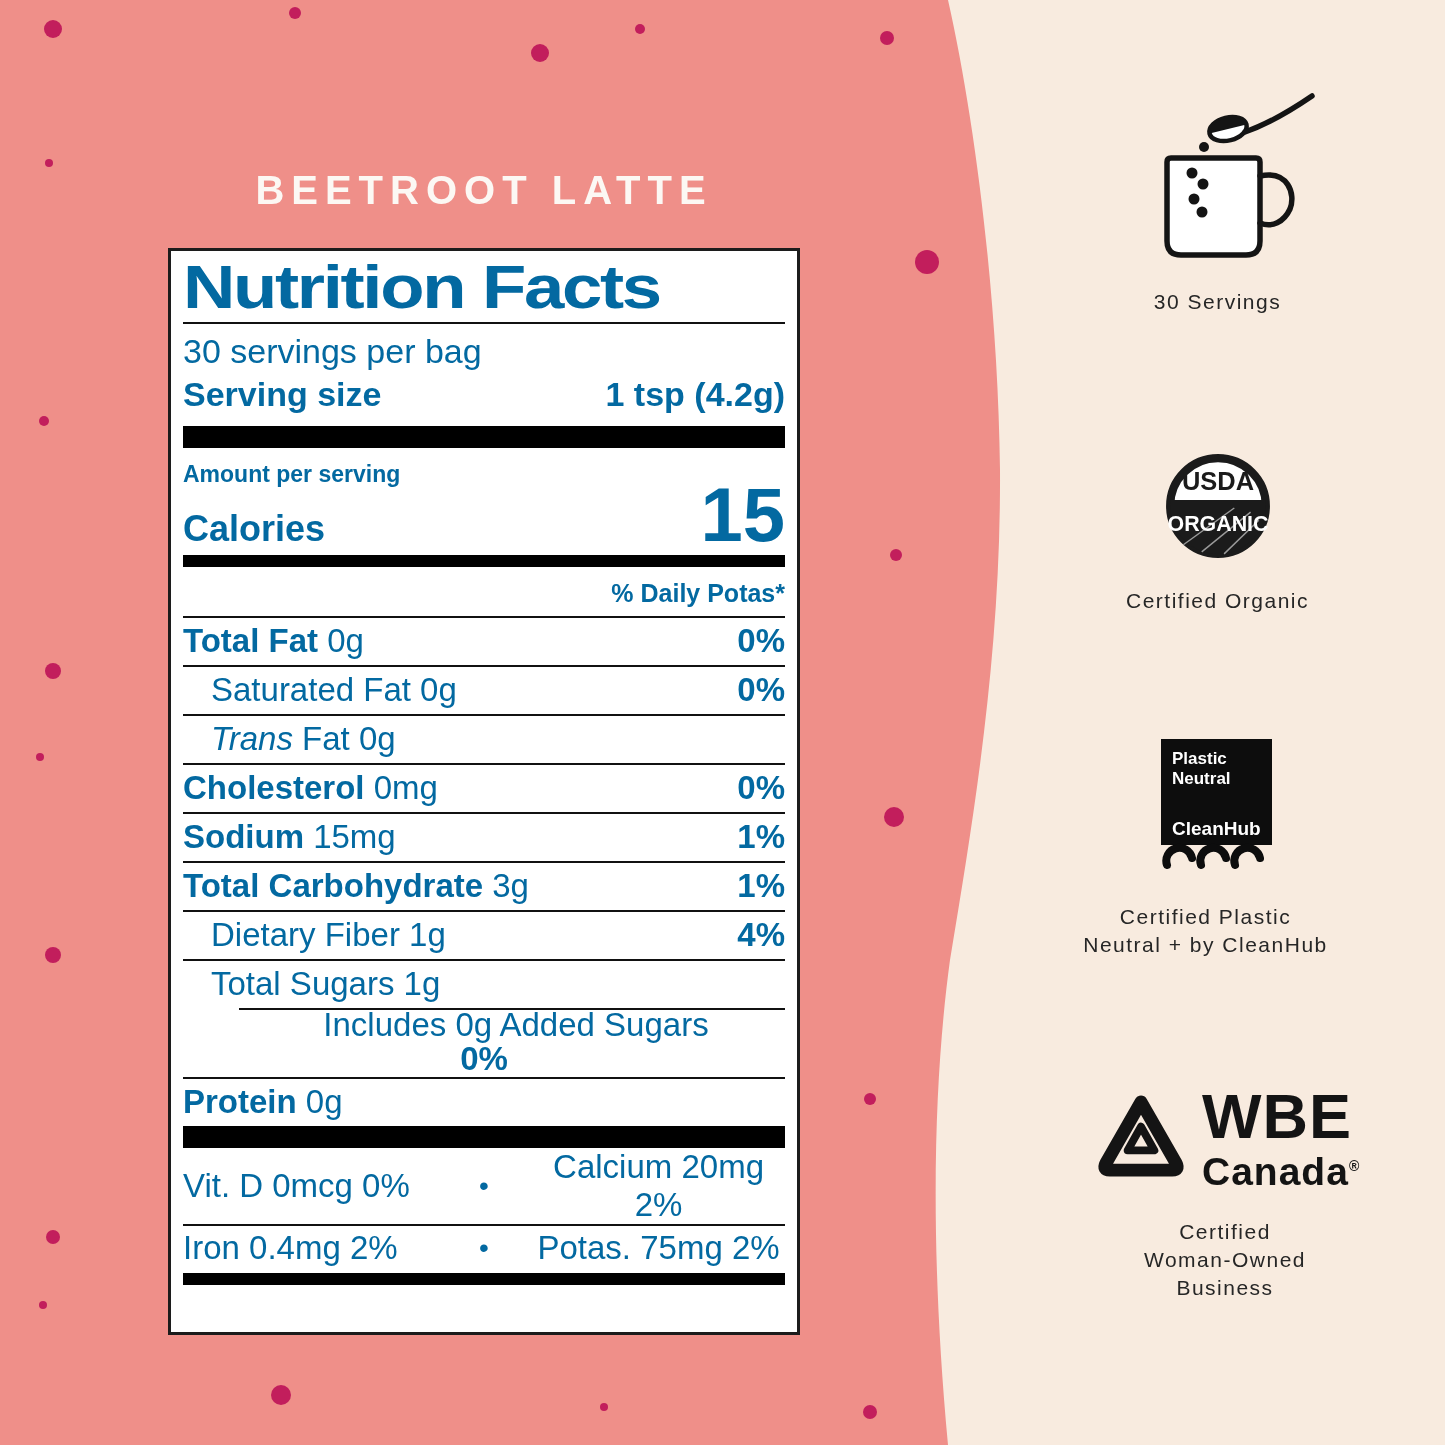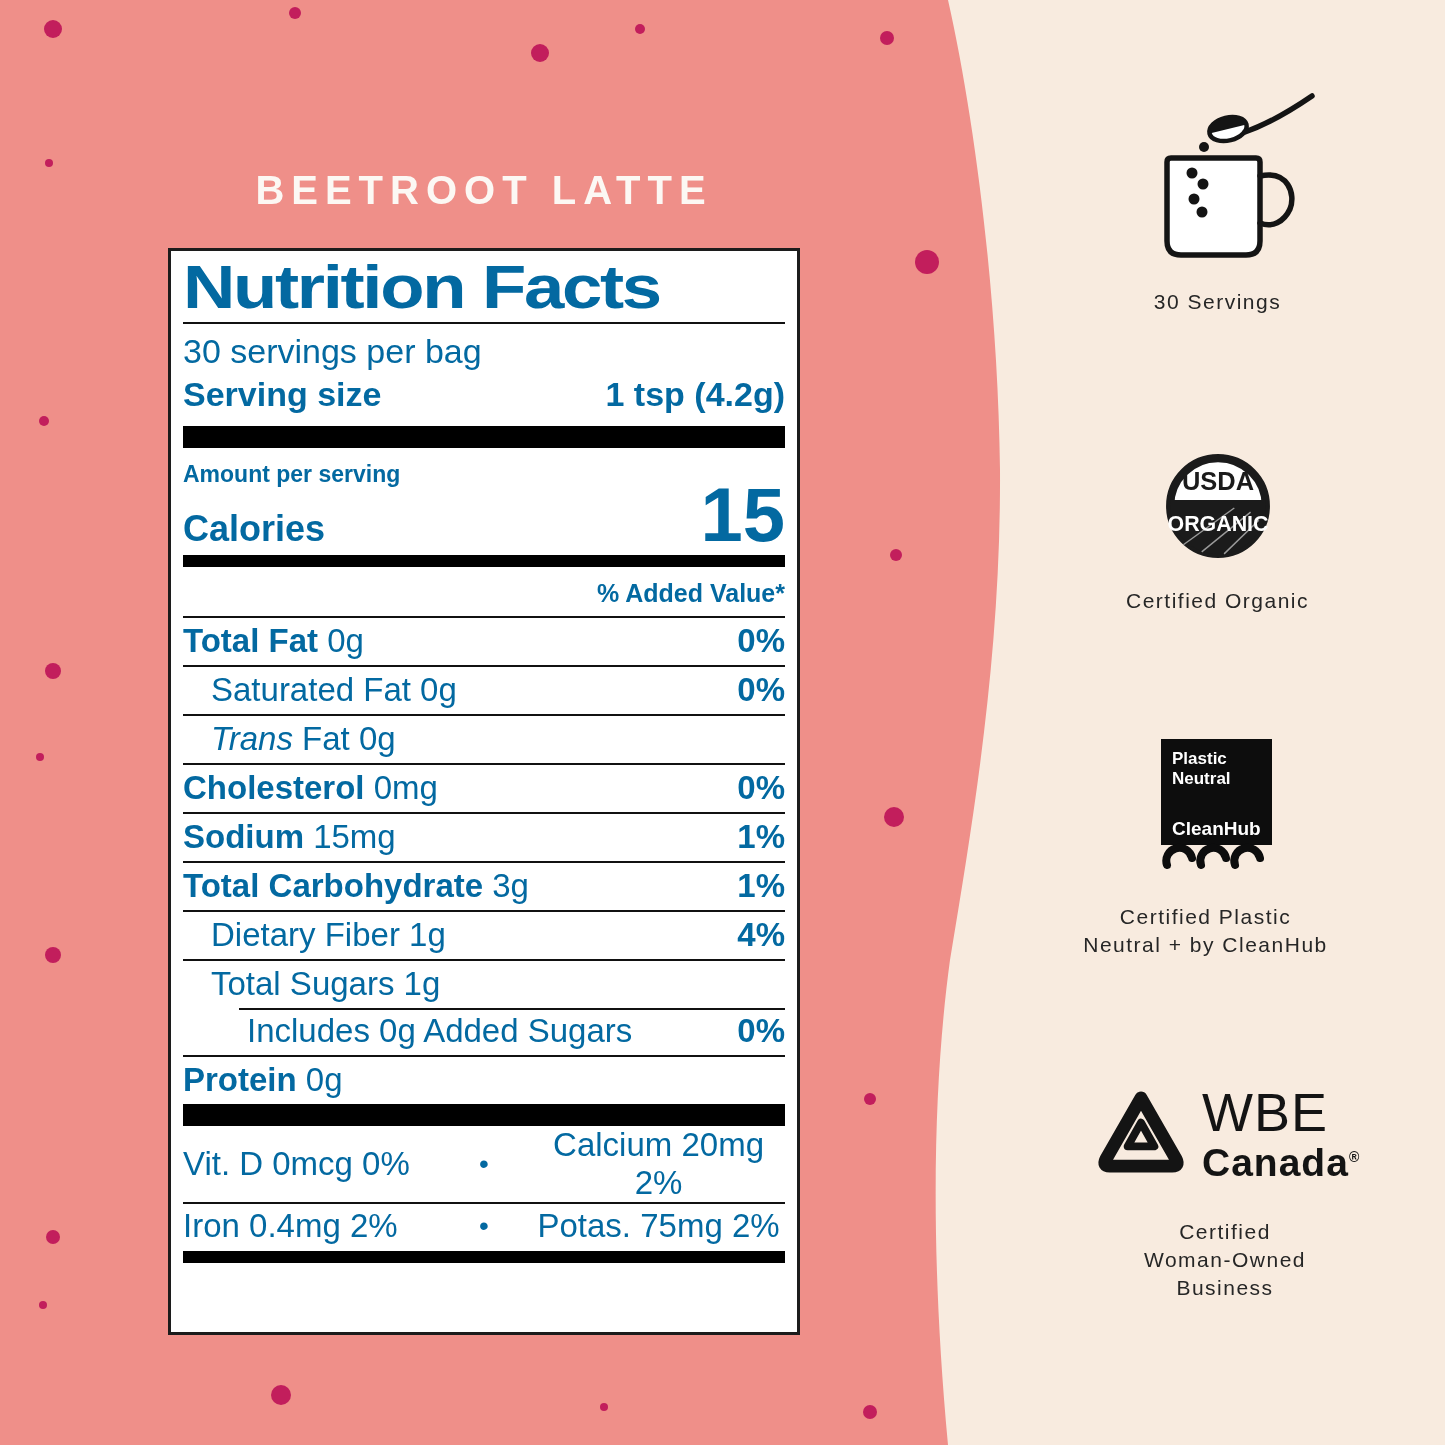--- a/index.html
+++ b/index.html
@@ -36,40 +36,40 @@
   .nf-dv-header{text-align:right;font-weight:bold;font-size:25px;padding:12px 0 8px;}
   .nf-row{
     display:flex;justify-content:space-between;align-items:center;
     border-top:2px solid #111;min-height:47px;font-size:33px;line-height:1.05;
   }
   .nf-row .left.ind1{padding-left:28px;}
   .nf-row .left.ind2{padding-left:64px;}
   .nf-row .b{font-weight:bold;}
   .nf-row .i{font-style:italic;margin-top:22px;}
   .nf-row .dv{font-weight:bold;}
-  .nf-row.inset{border-top:none;position:relative;}
+  .nf-row.inset{border-top:none;position:relative;flex-direction:column;}
   .nf-row.inset::before{content:"";position:absolute;left:56px;right:0;top:0;border-top:2px solid #111;}
   .micro-row{display:flex;align-items:center;min-height:45px;font-size:33px;}
   .micro-row:first-child{border-bottom:2px solid #111;}
   .micro-left{width:42%;}
   .micro-dot{width:16%;text-align:center;font-size:28px;}
   .micro-right{width:42%;text-align:center;}
   .micros{margin-top:0;}
   .bar-thin.above-foot{margin-top:2px;}
   .nf-footnote{font-size:27.5px;line-height:1.22;padding:9px 0 0 15px;text-indent:-15px;}
 
   
   .rc-label{
     position:absolute;text-align:center;font-size:21px;letter-spacing:1.5px;
     color:#262626;white-space:pre-line;line-height:1.33;
   }
   .icon-abs{position:absolute;}
   .wbe-row{position:absolute;left:1094px;top:1085px;display:flex;align-items:center;}
   .wbe-texts{margin-left:14px;color:#141414;}
-  .wbe-word{font-size:54px;font-weight:normal;line-height:1;letter-spacing:1px;}
+  .wbe-word{font-size:63px;font-weight:bold;line-height:1;letter-spacing:1px;}
   .wbe-canada{font-size:39px;font-weight:bold;line-height:1;margin-top:4px;letter-spacing:1px;}
   .wbe-canada sup{font-size:14px;}
 </style>
 </head>
 <body>
 
 <div class="canvas">
 
   <svg class="bg-svg" viewBox="0 0 1445 1445">
     <path fill="#EF8F89" d="M948,0 C975,120 998,300 1000,470 C1001,650 975,810 950,960 C935,1070 928,1230 948,1445 L0,1445 L0,0 Z"></path>
@@ -106,21 +106,21 @@
       <span>Serving size</span>
       <span>1 tsp (4.2g)</span>
     </div>
     <div class="bar-thick"></div>
     <div class="nf-amount">Amount per serving</div>
     <div class="nf-cal">
       <span class="nf-cal-label">Calories</span>
       <span class="nf-cal-value">15</span>
     </div>
     <div class="bar-thin"></div>
-    <div class="nf-dv-header">% Added Value*</div>
+    <div class="nf-dv-header">% Daily Potas*</div>
     <div id="nf-rows">
         <div class="nf-row">
           <div class="left"><span class="b">Total Fat</span><span> 0g</span></div>
           <div class="dv">0%</div>
         </div>
         <div class="nf-row">
           <div class="left ind1"><span>Saturated Fat 0g</span></div>
           <div class="dv">0%</div>
         </div>
         <div class="nf-row">

